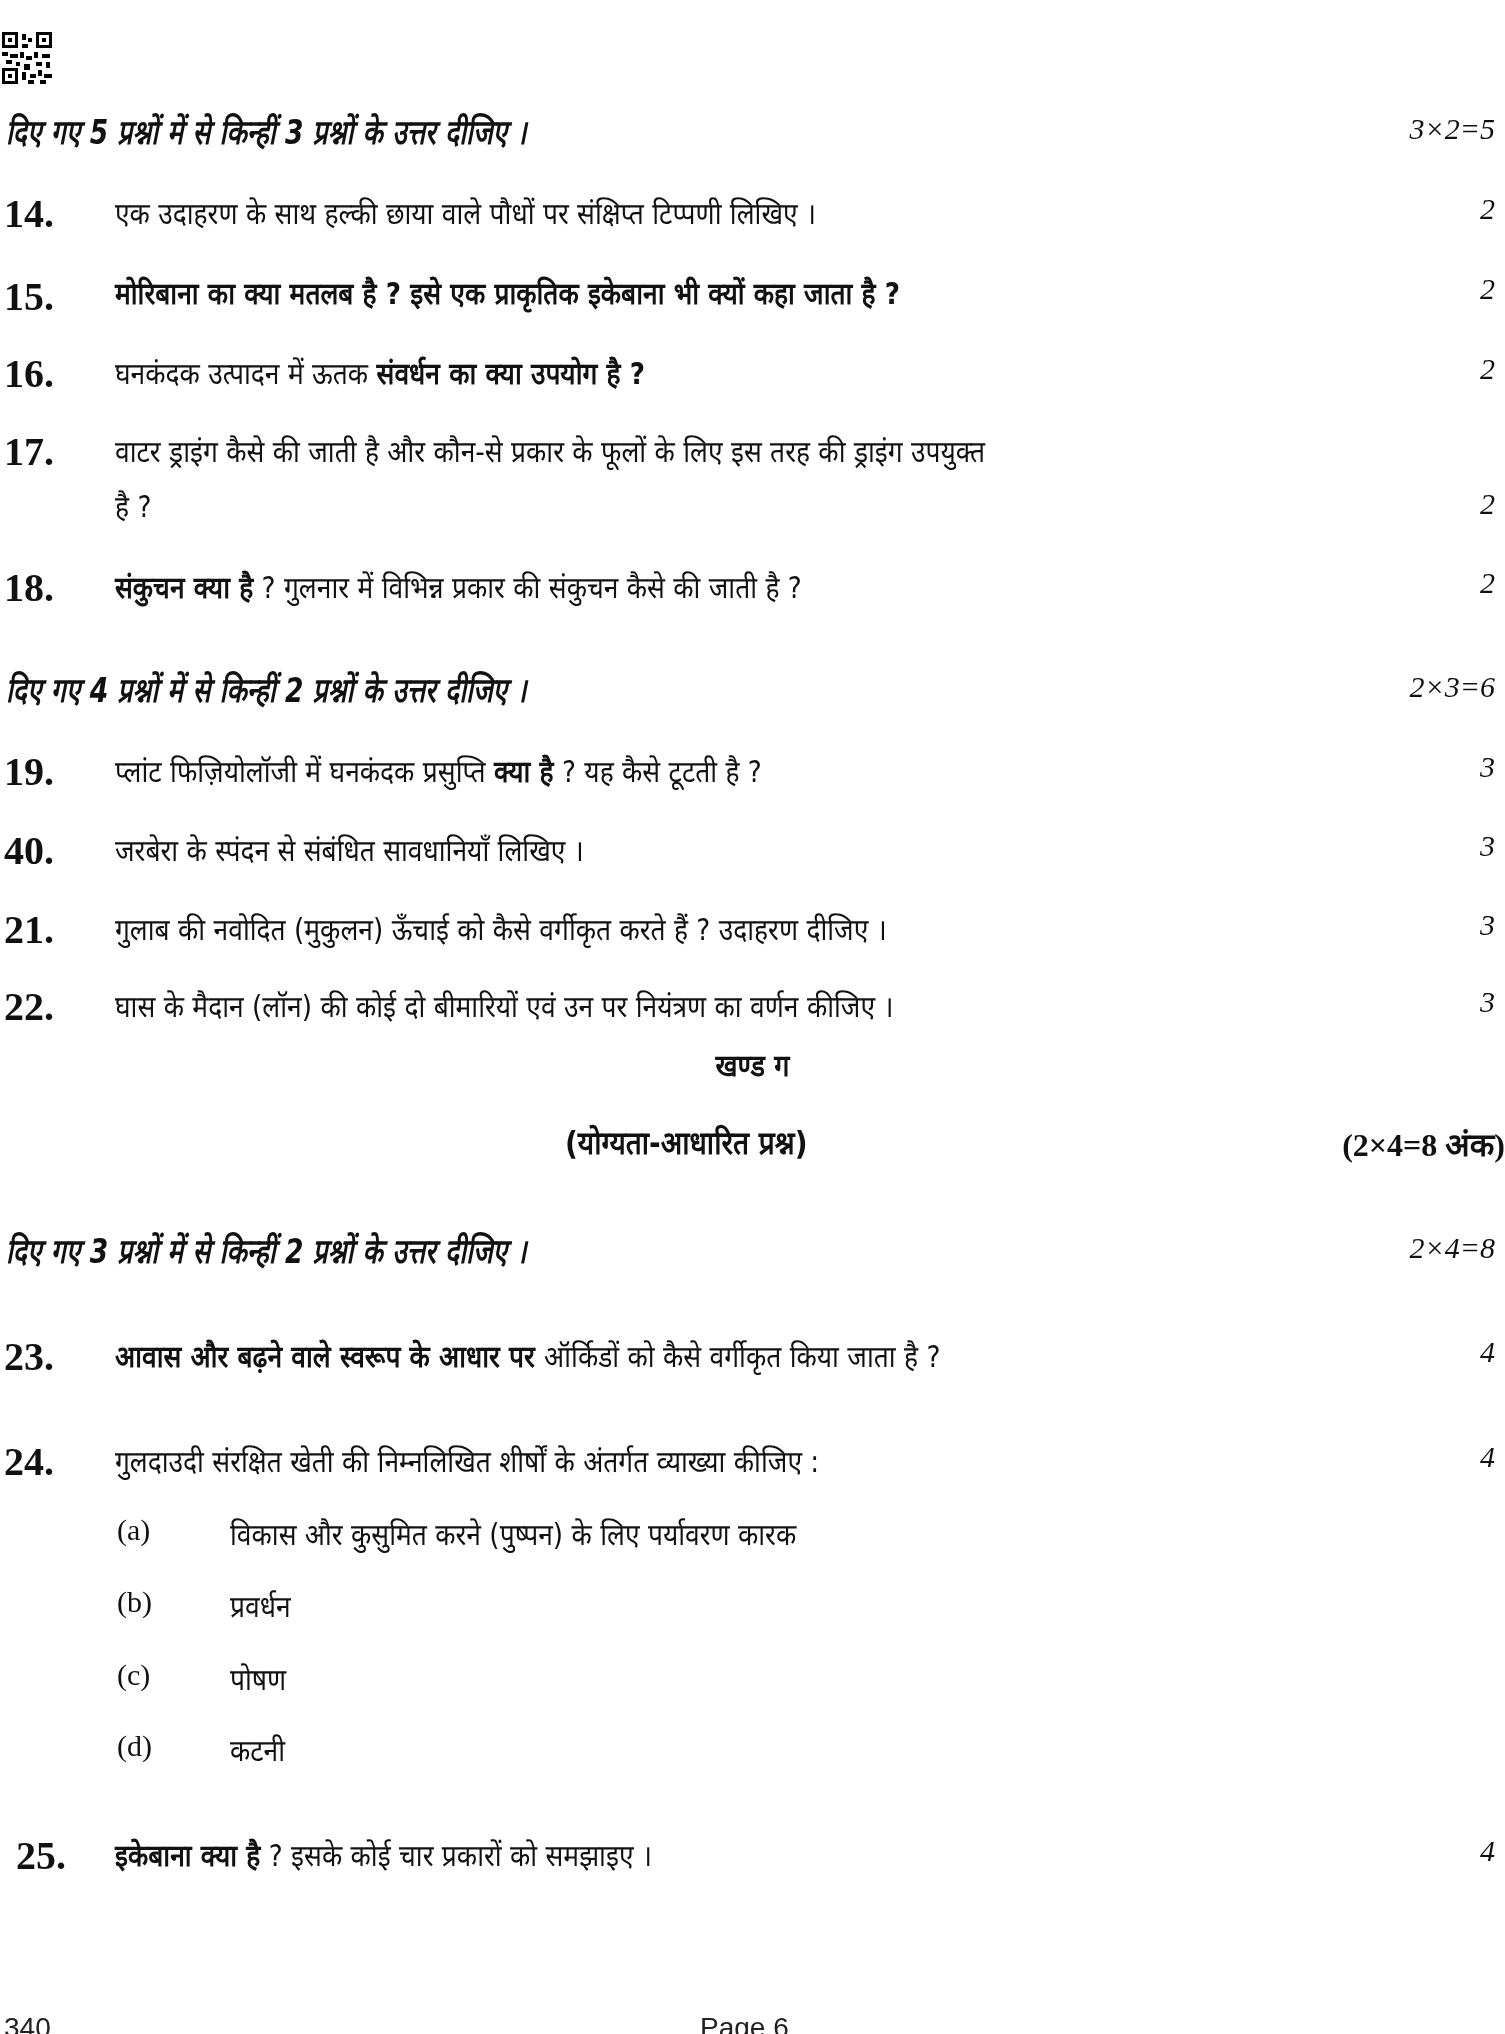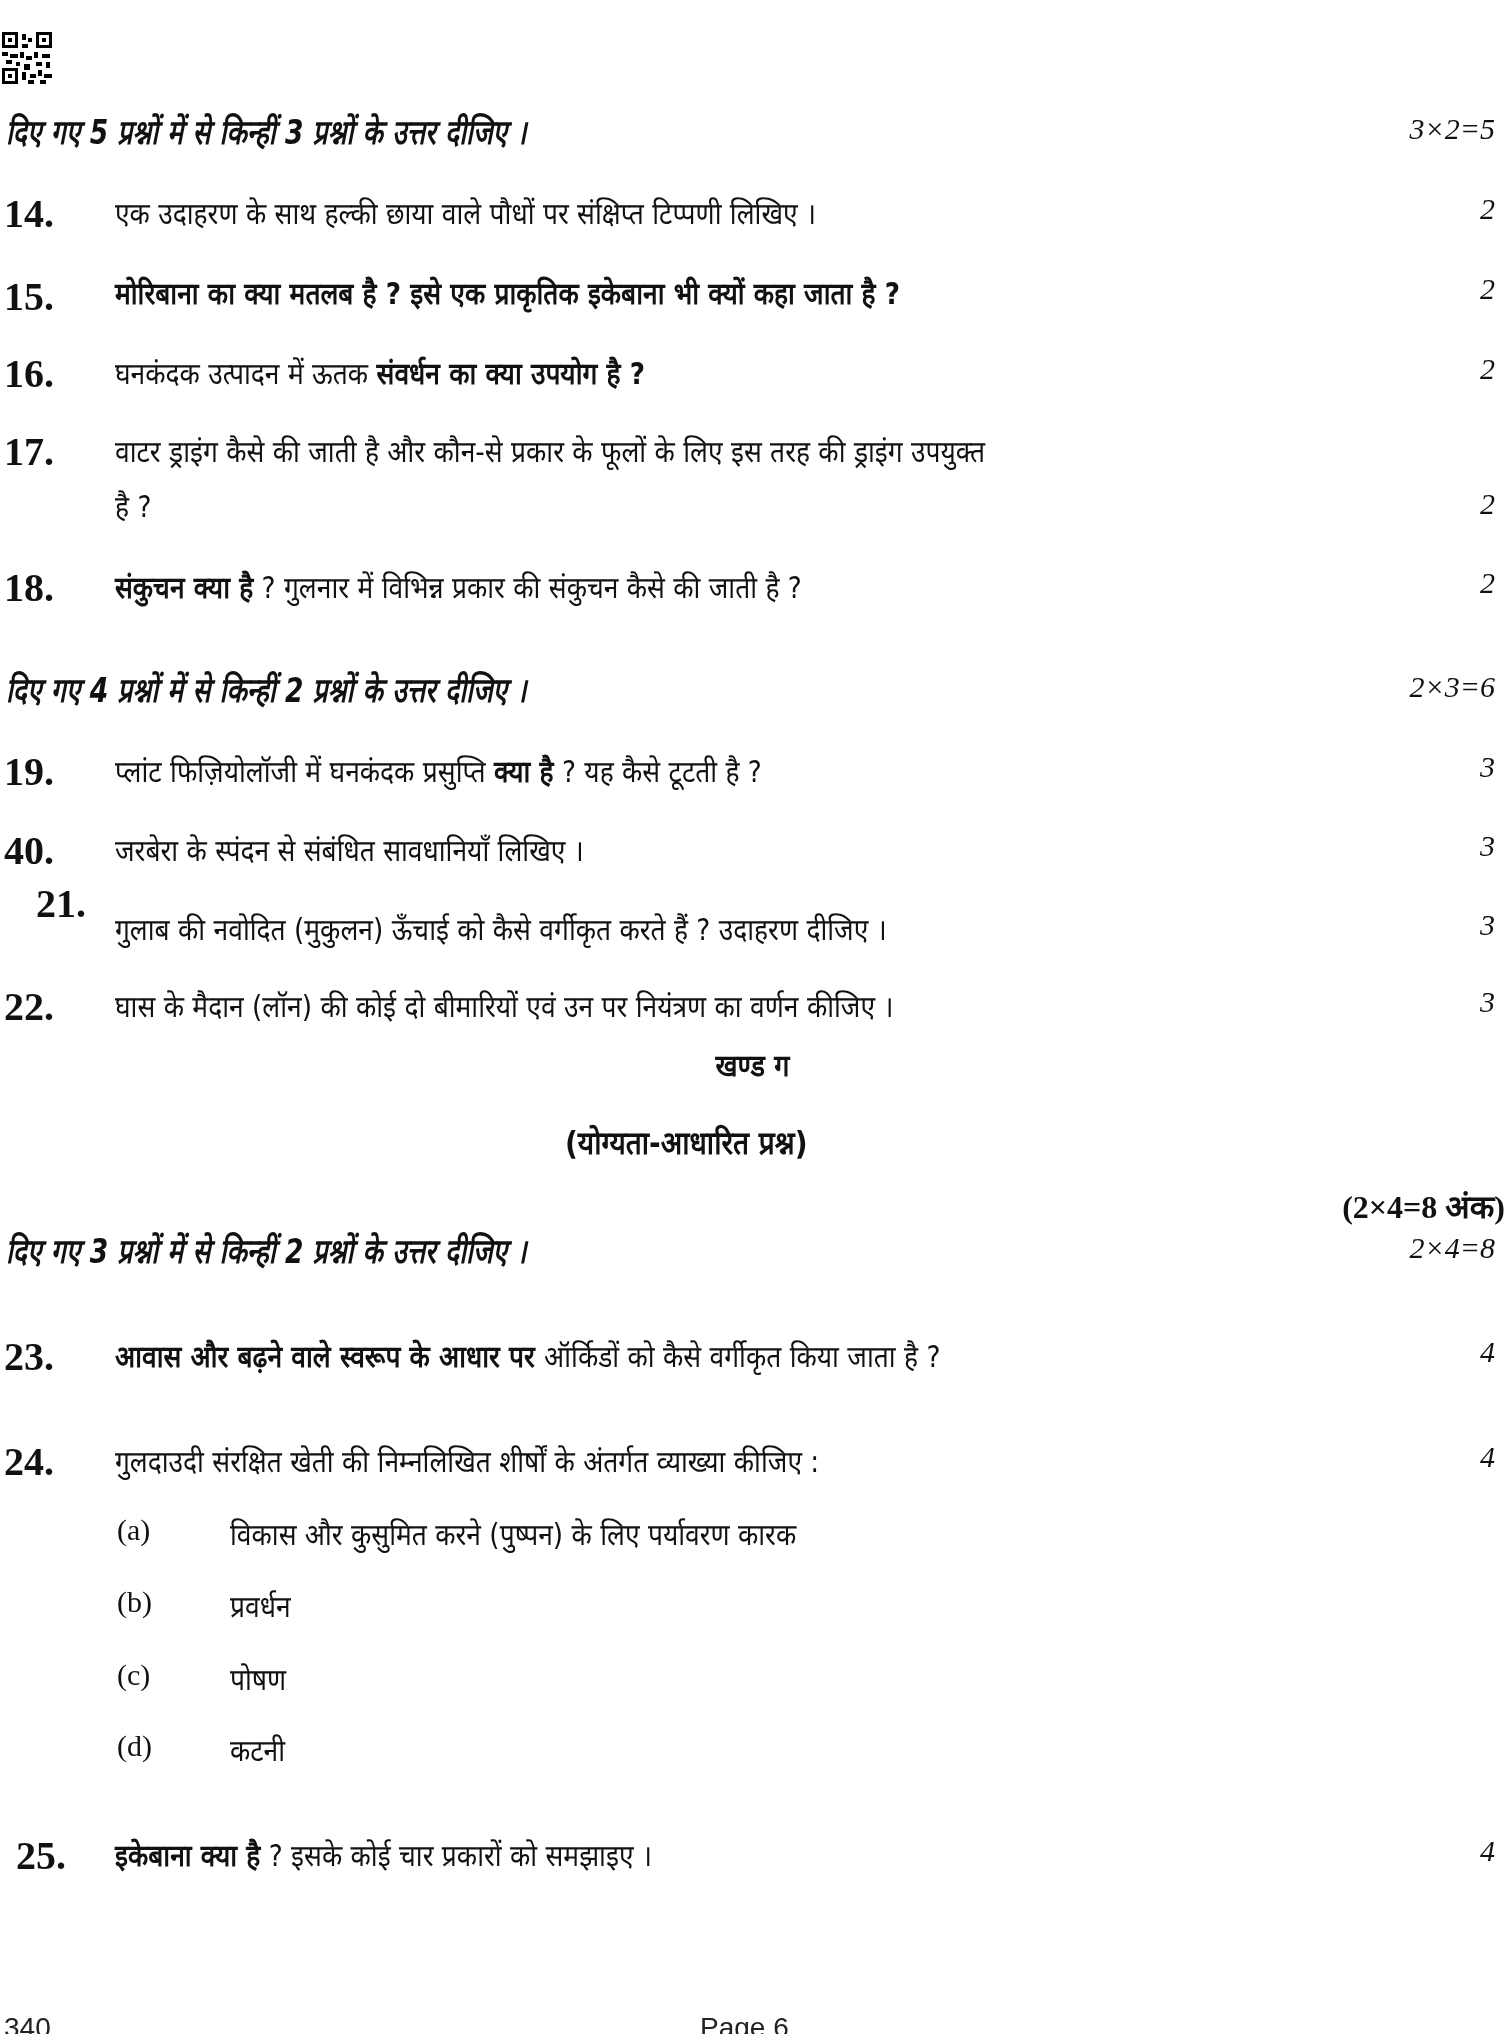--- a/index.html
+++ b/index.html
@@ -97,34 +97,34 @@
   <div class="qmarks" style="top:750px;">3</div>
 </div>
 
 <div>
   <div class="qnum" style="top:827px;">40.</div>
   <div class="qtext" style="top:829px;">जरबेरा के स्पंदन से संबंधित सावधानियाँ लिखिए ।</div>
   <div class="qmarks" style="top:829px;">3</div>
 </div>
 
 <div>
-  <div class="qnum" style="top:880px;margin-left:32px;">21.</div>
+  <div class="qnum" style="top:906px;">21.</div>
   <div class="qtext" style="top:908px;">गुलाब की नवोदित (मुकुलन) ऊँचाई को कैसे वर्गीकृत करते हैं ? उदाहरण दीजिए ।</div>
   <div class="qmarks" style="top:908px;">3</div>
 </div>
 
 <div>
   <div class="qnum" style="top:983px;">22.</div>
   <div class="qtext" style="top:985px;">घास के मैदान (लॉन) की कोई दो बीमारियों एवं उन पर नियंत्रण का वर्णन कीजिए ।</div>
   <div class="qmarks" style="top:985px;">3</div>
 </div>
 
 <div class="section-title" style="top:1044px;">खण्ड ग</div>
 <div class="section-sub" style="top:1120px;">(योग्यता-आधारित प्रश्न)</div>
-<div class="section-marks" style="top:1184px;">(2×4=8 अंक)</div>
+<div class="section-marks" style="top:1122px;">(2×4=8 अंक)</div>
 
 <div class="instr" style="top:1227px;">दिए गए 3 प्रश्नों में से किन्हीं 2 प्रश्नों के उत्तर दीजिए ।</div>
 <div class="instr-marks" style="top:1231px;">2×4=8</div>
 
 <div>
   <div class="qnum" style="top:1333px;">23.</div>
   <div class="qtext" style="top:1335px;"><b>आवास और बढ़ने वाले स्वरूप के आधार पर </b><span>ऑर्किडों को कैसे वर्गीकृत किया जाता है ?</span></div>
   <div class="qmarks" style="top:1335px;">4</div>
 </div>
 

